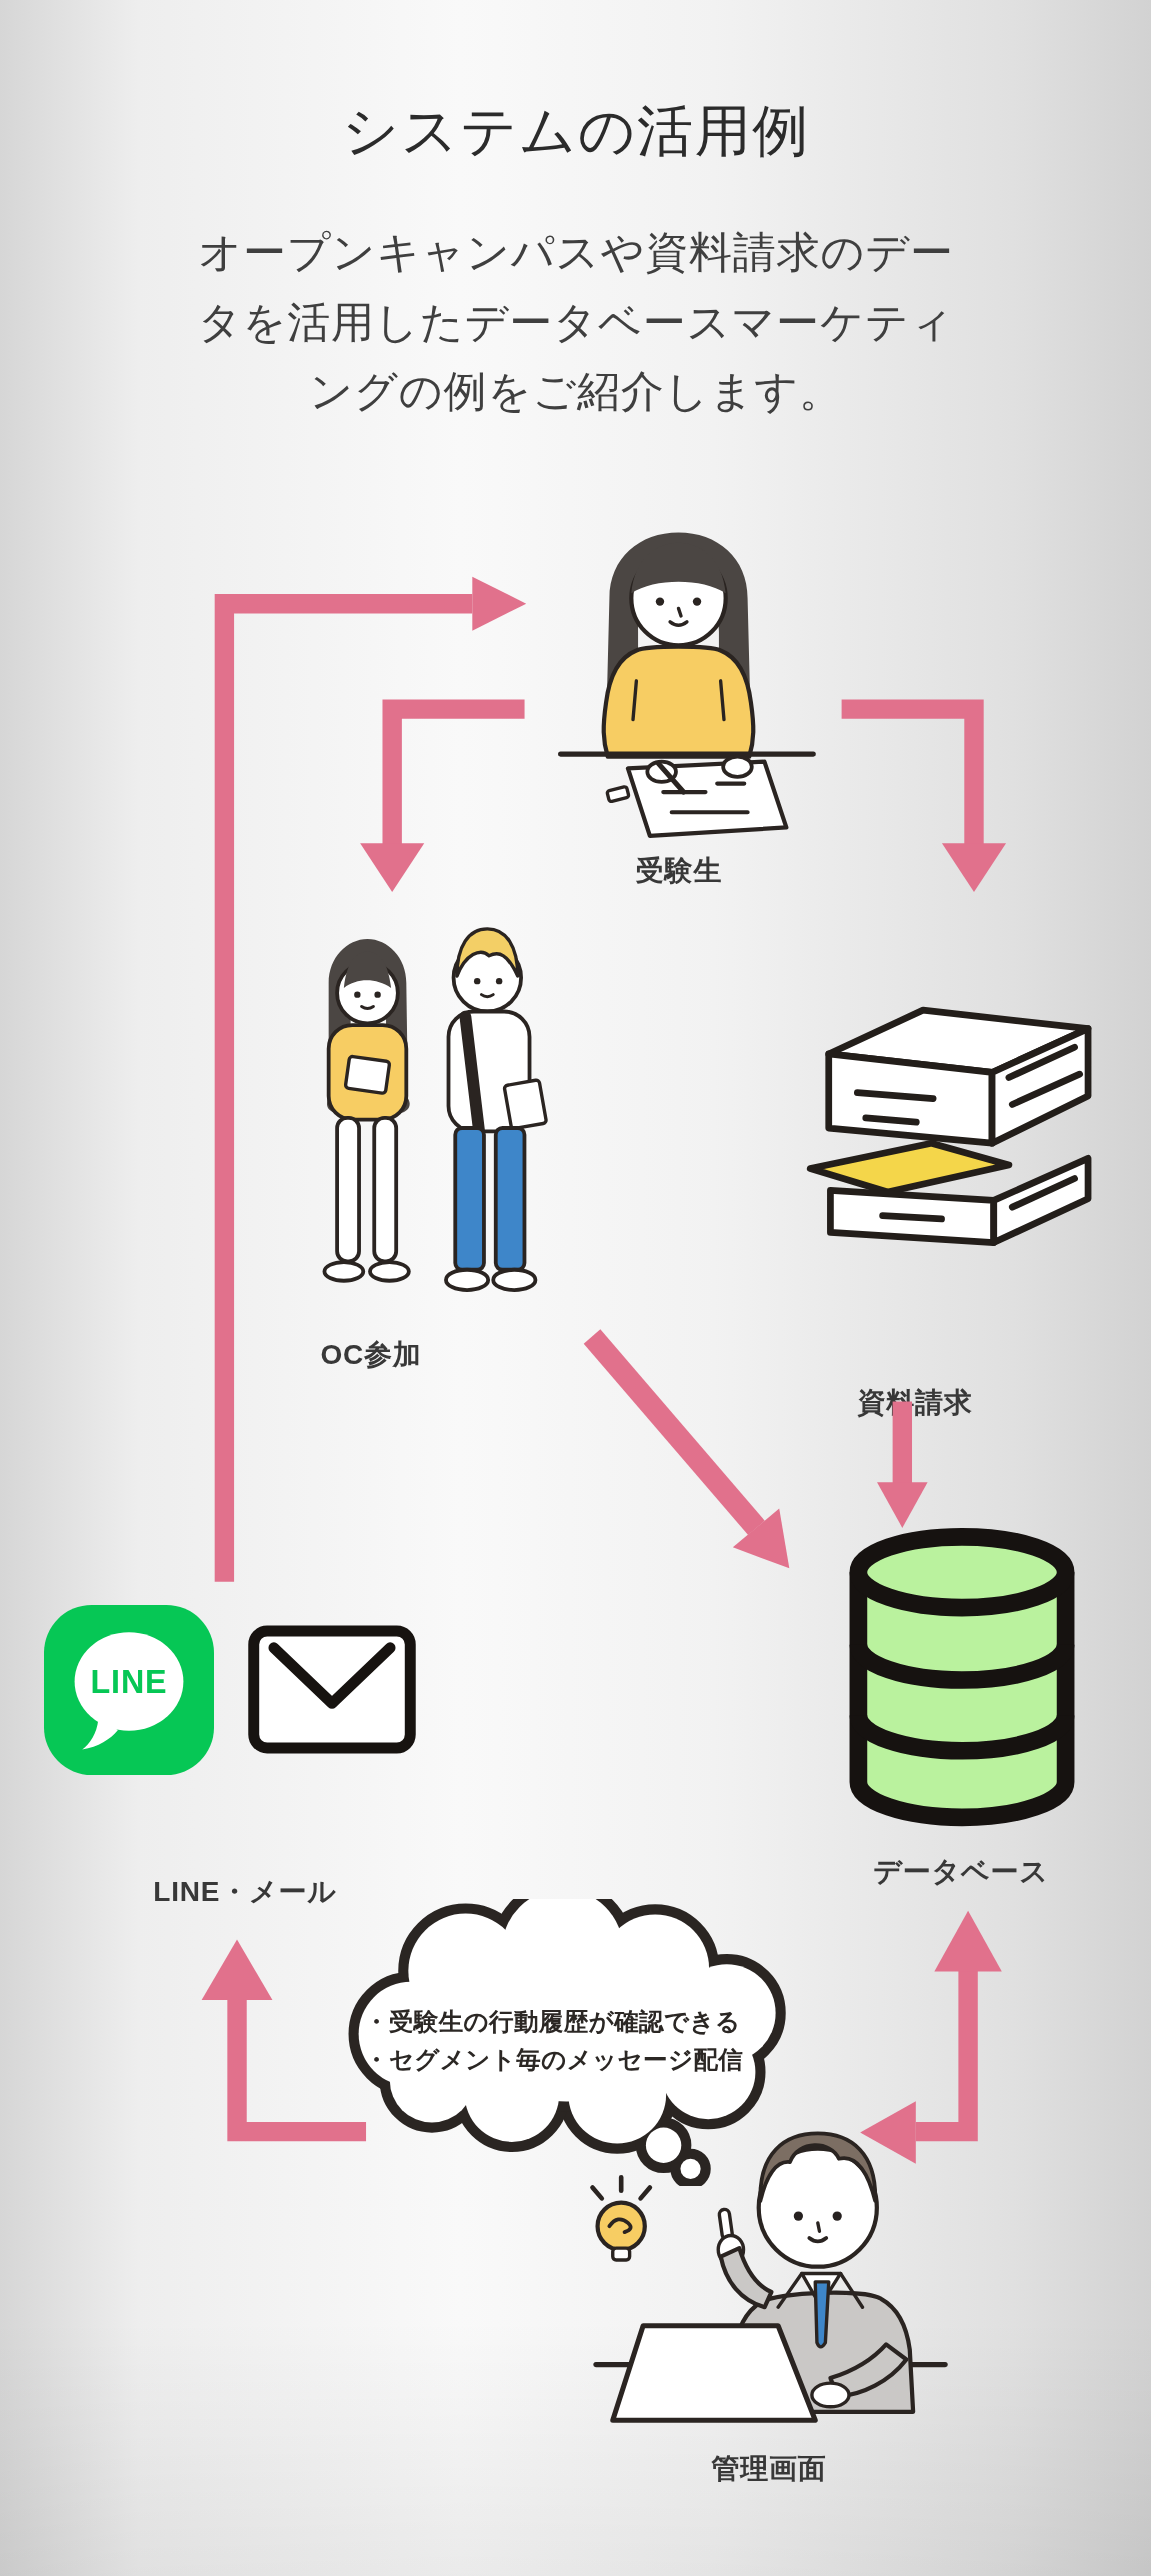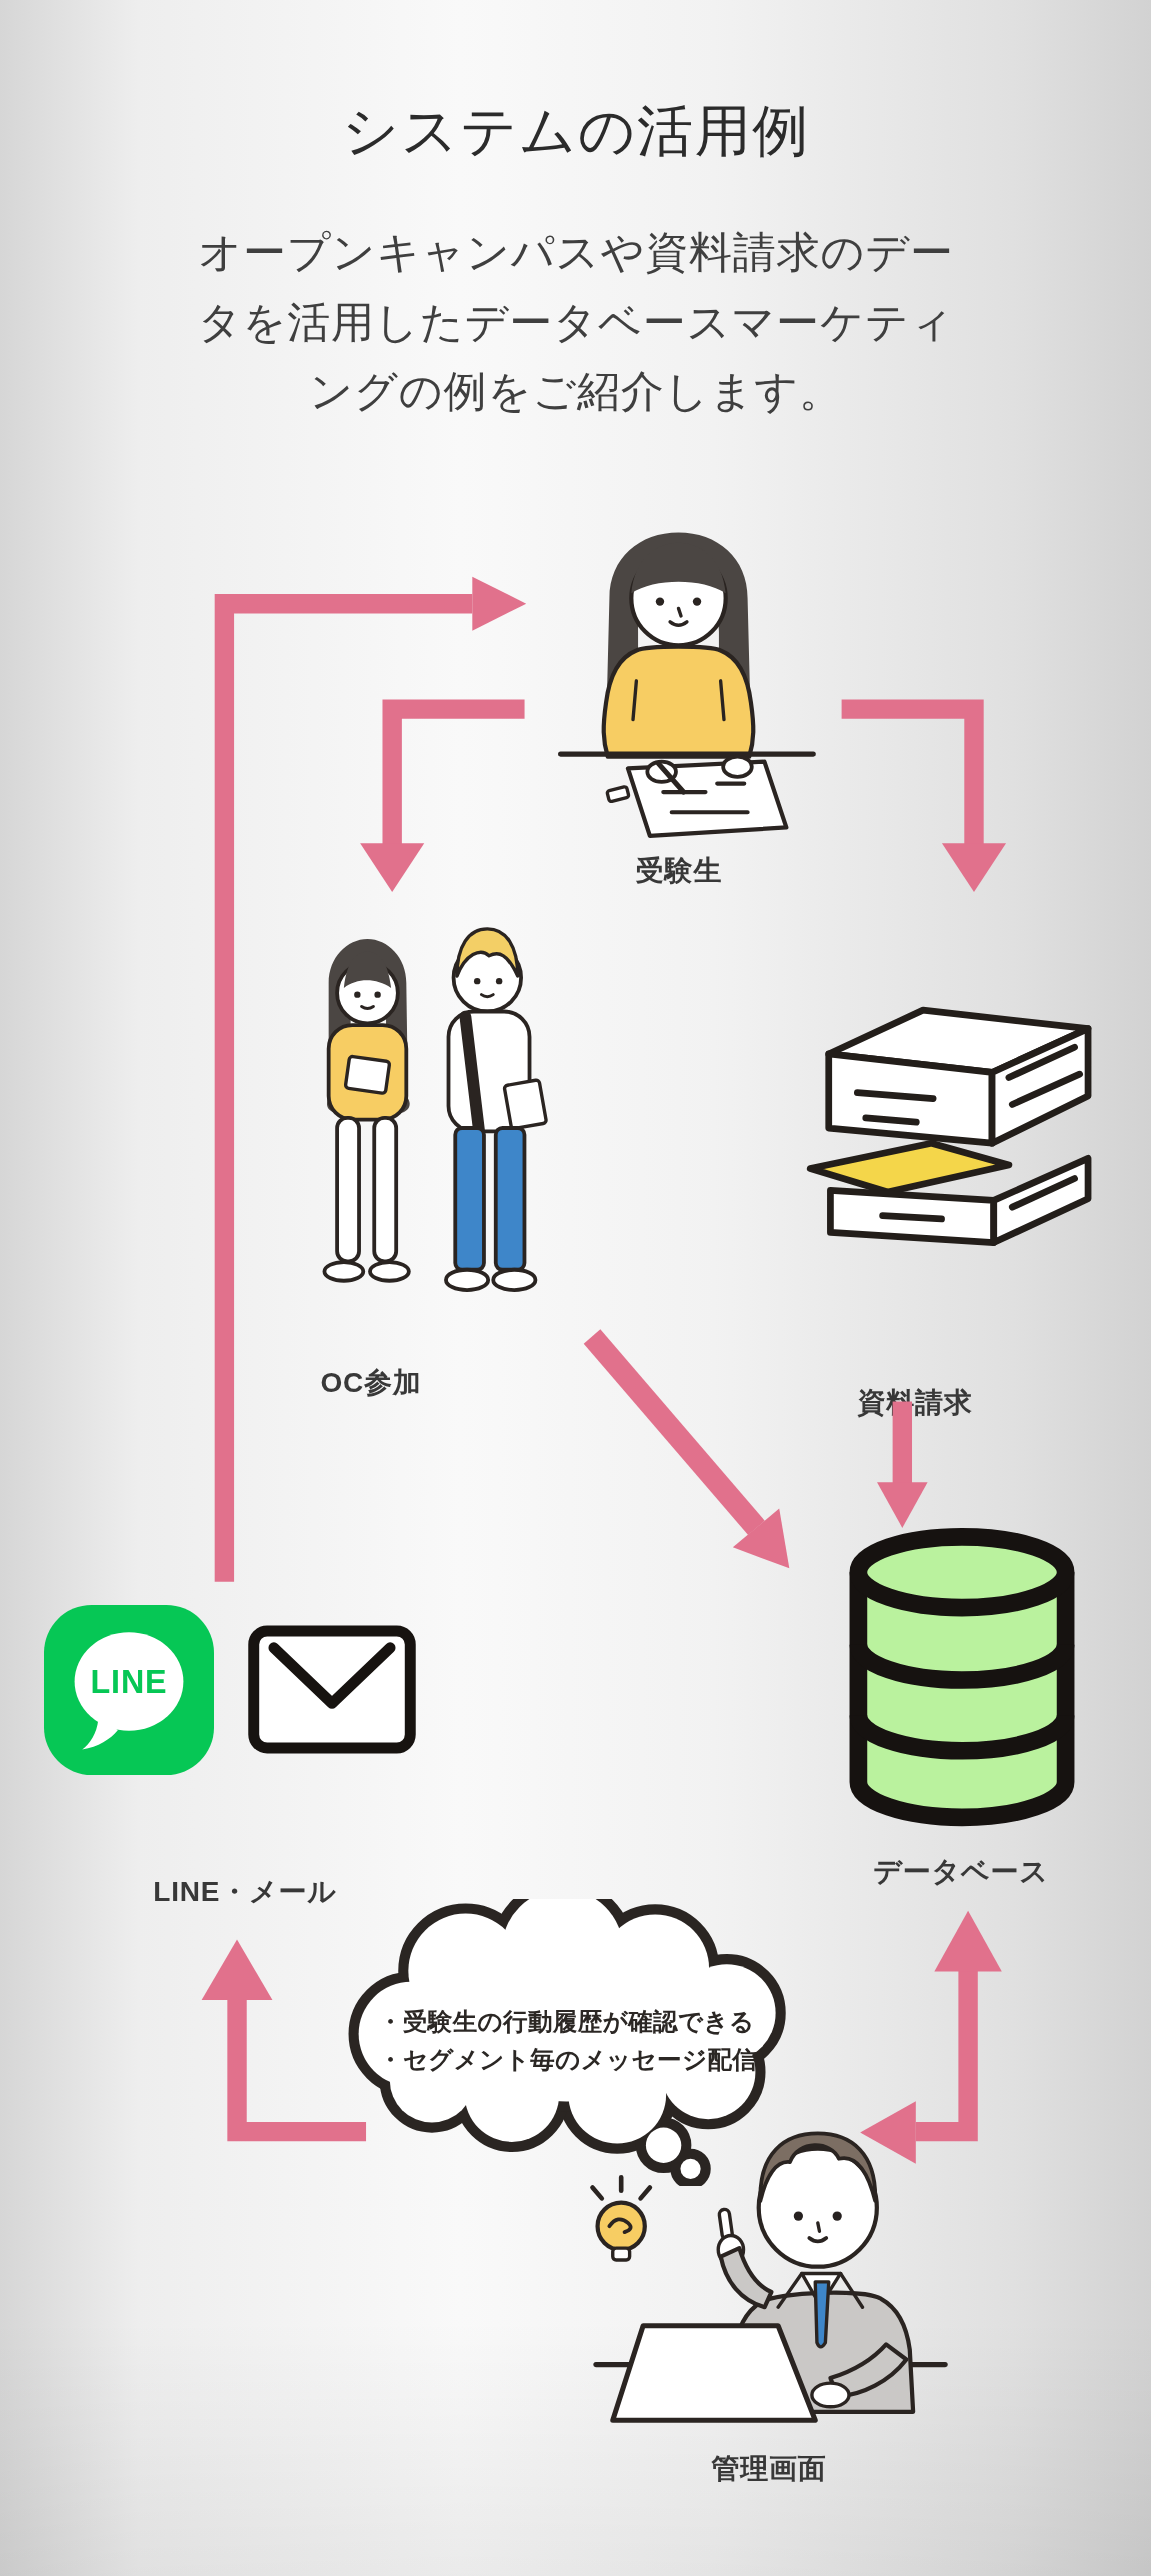--- a/index.html
+++ b/index.html
@@ -22,21 +22,21 @@
     color:#3f3f3f; font-weight:400; letter-spacing:0.8px;
   }
   .node-label{
     position:absolute; transform:translateX(-50%); white-space:nowrap;
     font-size:28px; font-weight:700; color:#383838; letter-spacing:0.8px;
   }
   .abs{ position:absolute; }
   .arrow-layer{ position:absolute; left:0; top:0; z-index:1; }
   .illus{ z-index:2; }
   .bubble-text{
-    position:absolute; left:378px; top:2003px; z-index:4;
+    position:absolute; left:364px; top:2003px; z-index:4;
     font-size:24.5px; font-weight:700; color:#2b2724; line-height:38px;
     white-space:nowrap; letter-spacing:0.4px;
   }
 </style>
 </head>
 <body>
 
 <div class="canvas">
 
   <h1 class="page-title">システムの活用例</h1>
@@ -129,21 +129,21 @@
       <path d="M241,92 Q248,97 255,92" stroke="#2a2421" stroke-width="3.5" fill="none"></path>
       <rect x="202" y="112" width="96" height="142" rx="30" fill="#ffffff" stroke="#2a2421" stroke-width="4.5"></rect>
       <path d="M222,118 L238,252" stroke="#2a2421" stroke-width="14"></path>
       <rect x="272" y="196" width="42" height="52" rx="4" transform="rotate(-10 293 222)" fill="#ffffff" stroke="#2a2421" stroke-width="4"></rect>
       <rect x="210" y="250" width="34" height="168" rx="8" fill="#3e86c9" stroke="#2a2421" stroke-width="4.5"></rect>
       <rect x="258" y="250" width="34" height="168" rx="8" fill="#3e86c9" stroke="#2a2421" stroke-width="4.5"></rect>
       <ellipse cx="224" cy="430" rx="25" ry="12" fill="#ffffff" stroke="#2a2421" stroke-width="4.5"></ellipse>
       <ellipse cx="280" cy="430" rx="25" ry="12" fill="#ffffff" stroke="#2a2421" stroke-width="4.5"></ellipse>
     </g>
   </svg>
-  <div class="node-label" style="left:371px; top:1364px;text-align:right;">OC参加</div>
+  <div class="node-label" style="left:371px; top:1336px;text-align:right;">OC参加</div>
 
   <svg class="abs illus" style="left:805px; top:995px;" width="295" height="261" viewBox="0 0 350 310">
     <g stroke="#231e1a" stroke-width="8" stroke-linejoin="round" stroke-linecap="round">
       <polygon points="28,70 140,18 336,40 222,92" fill="#ffffff"></polygon>
       <polygon points="28,70 222,92 222,176 28,158" fill="#ffffff"></polygon>
       <polygon points="222,92 336,40 336,120 222,176" fill="#ffffff"></polygon>
       <path d="M62,116 L152,123 M72,146 L132,151" fill="none"></path>
       <path d="M242,98 L320,62 M246,130 L326,94" fill="none"></path>
       <polygon points="6,206 150,176 242,202 98,234" fill="#f4d64a"></polygon>
       <polygon points="30,232 224,244 224,294 30,282" fill="#ffffff"></polygon>

